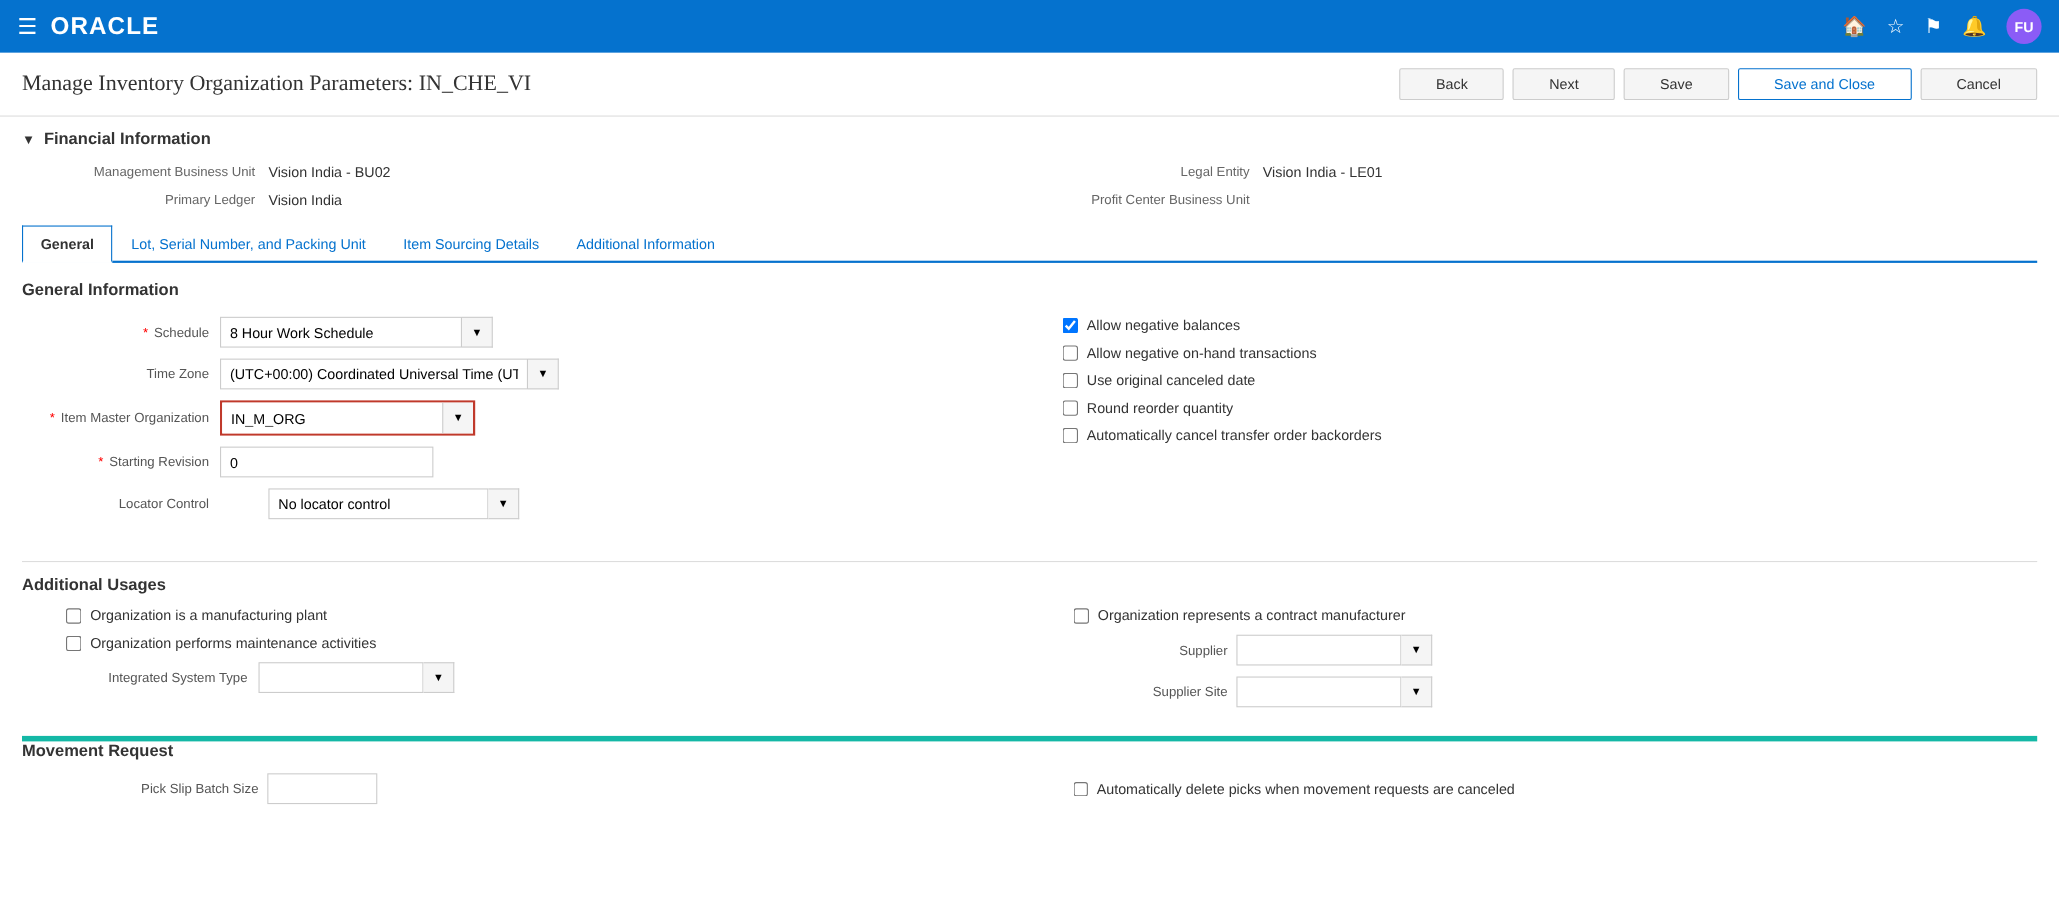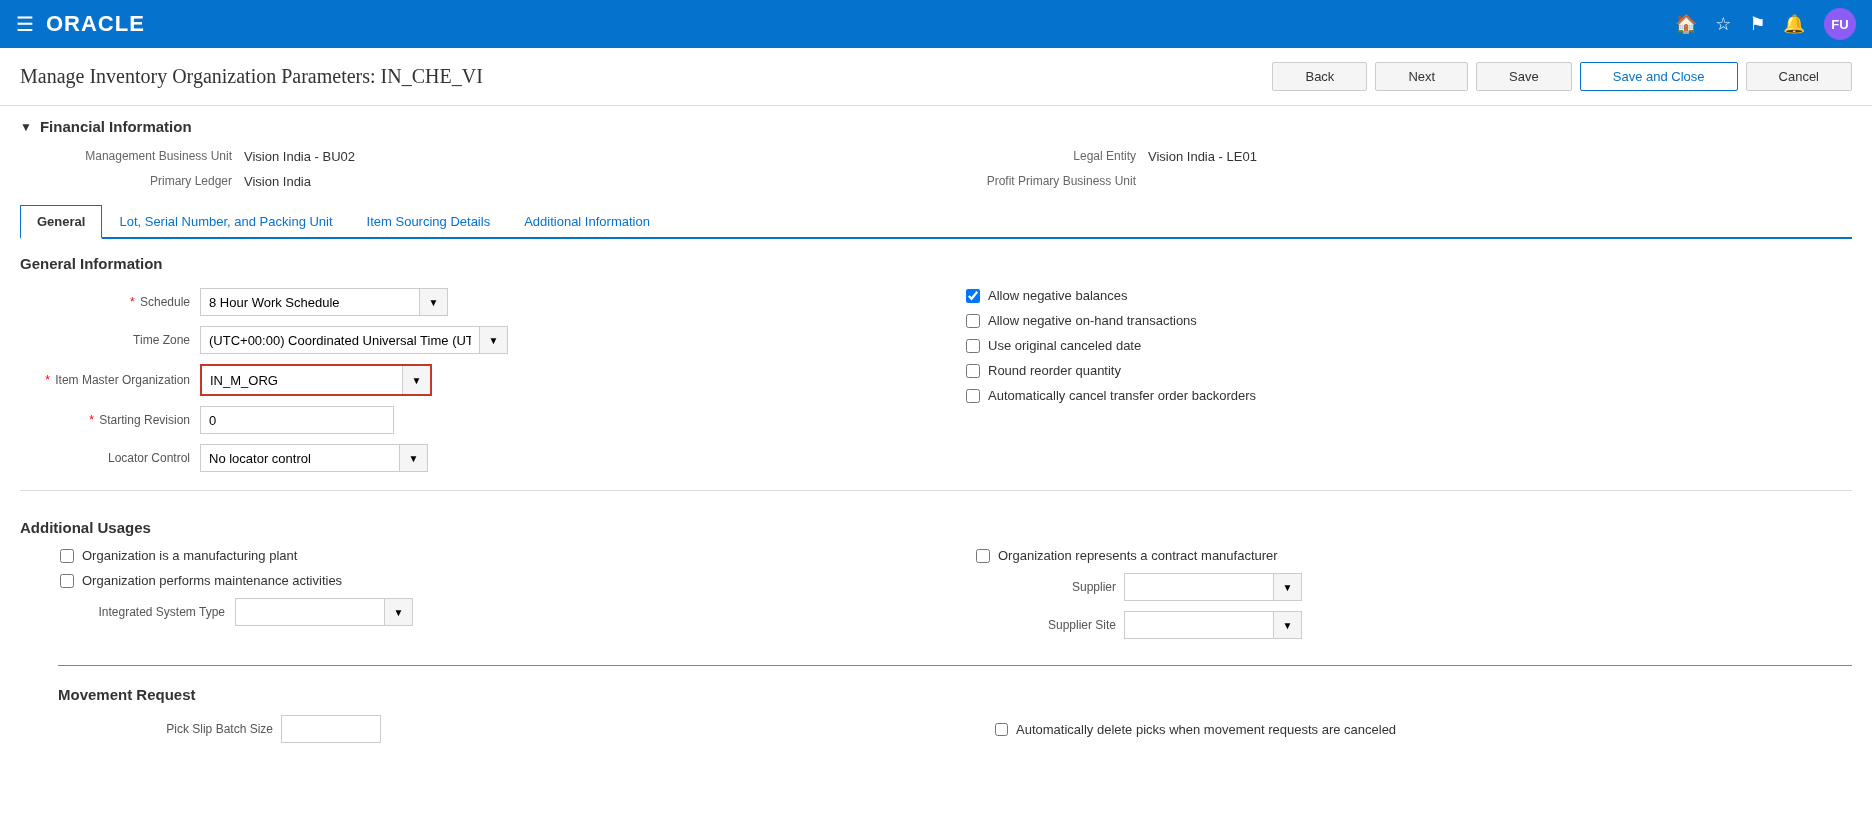--- a/index.html
+++ b/index.html
@@ -198,23 +198,23 @@
       cursor: pointer;
     }
 
     
     .right-checkboxes {
       padding-left: 10px;
     }
 
     
     .additional-usages {
-      margin-top: 8px;
+      margin-top: 28px;
       border-top: 1px solid #ddd;
-      padding-top: 28px;
+      padding-top: 12px;
     }
     .additional-usages-title {
       font-size: 15px;
       font-weight: bold;
       color: #333;
       margin-bottom: 12px;
     }
 
     .additional-usages-grid {
       display: grid;
@@ -270,23 +270,22 @@
       min-width: 175px;
       text-align: right;
       padding-right: 10px;
       font-size: 12px;
       color: #555;
     }
 
     
     .movement-request {
       margin-top: 16px;
-      border-top: 1px solid #14b8a6;
-      padding-top: 20px;
-      margin-left: 38px;
+      border-top: 5px solid #14b8a6;
+      padding-top: 0;
     }
     .movement-request-title {
       font-size: 15px;
       font-weight: bold;
       color: #333;
       margin-bottom: 12px;
     }
     .movement-request-grid {
       display: grid;
       grid-template-columns: 1fr 1fr;
@@ -352,21 +351,21 @@
   </div>
 
   <div class="financial-grid">
     <div class="field-label">Management Business Unit</div>
     <div class="field-value">Vision India - BU02</div>
     <div class="field-label">Legal Entity</div>
     <div class="field-value">Vision India - LE01</div>
 
     <div class="field-label">Primary Ledger</div>
     <div class="field-value">Vision India</div>
-    <div class="field-label">Profit Primary Business Unit</div>
+    <div class="field-label">Profit Center Business Unit</div>
     <div class="field-value"></div>
   </div>
 
   <div class="tabs">
     <div class="tab active">General</div>
     <div class="tab">Lot, Serial Number, and Packing Unit</div>
     <div class="tab">Item Sourcing Details</div>
     <div class="tab">Additional Information</div>
   </div>
 
@@ -411,21 +410,21 @@
           <div class="form-label">
             <span class="required">*</span>
             <span>Starting Revision</span>
           </div>
           <input type="text" class="form-control" style="min-width: 160px;" value="0">
         </div>
 
         <div class="form-row">
           <div class="form-label">Locator Control</div>
           <div class="form-control-with-btn">
-            <input type="text" class="form-control" style="min-width: 200px;" value="No locator control">
+            <input type="text" class="form-control" style="min-width: 200px; margin-left: 44px;" value="No locator control">
             <button class="dropdown-arrow-btn">▼</button>
           </div>
         </div>
 
       </div>
 
       <div class="form-right right-checkboxes">
 
         <div class="checkbox-row">
           <input type="checkbox" id="cb-neg-bal" checked="" style="">

